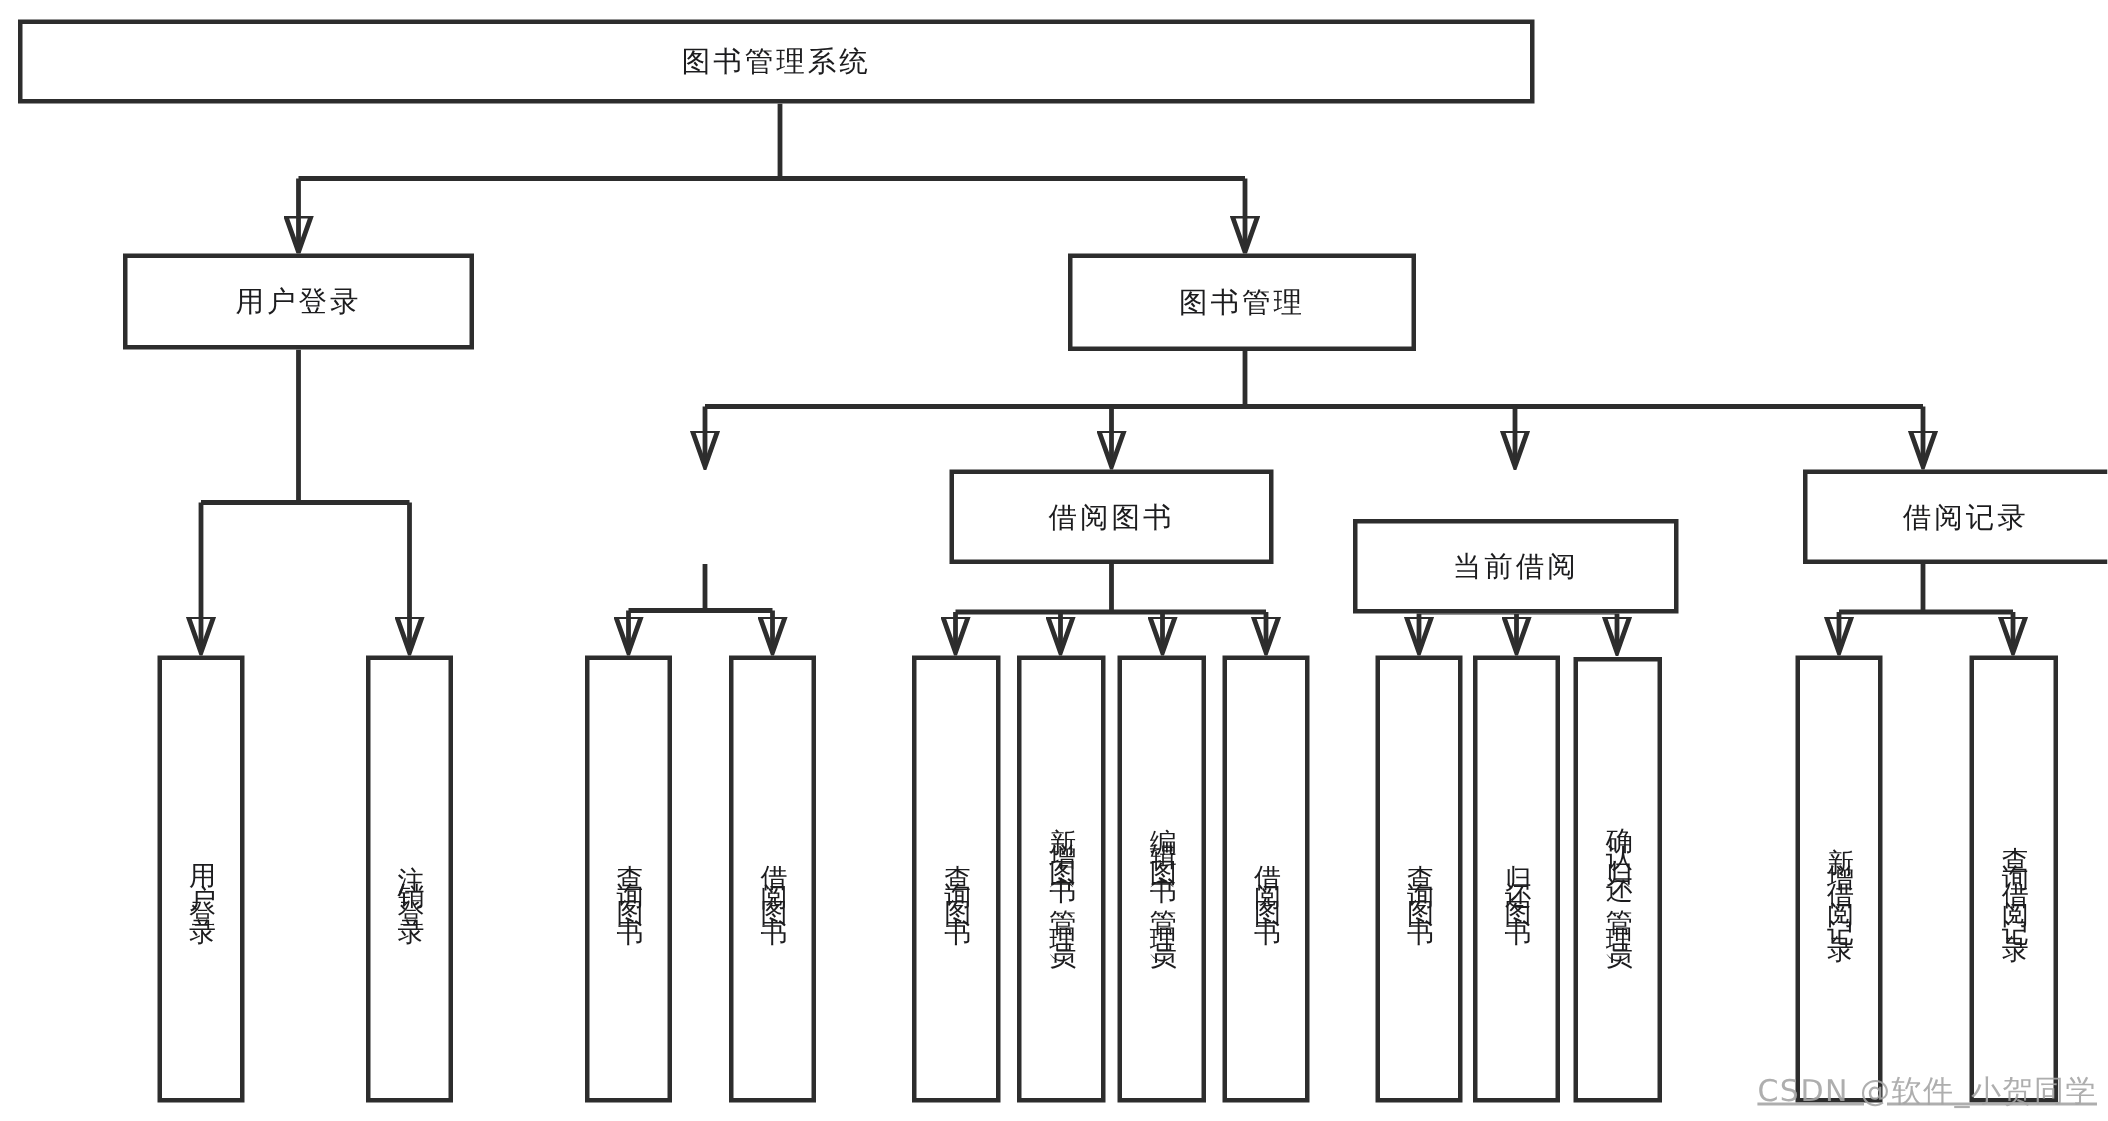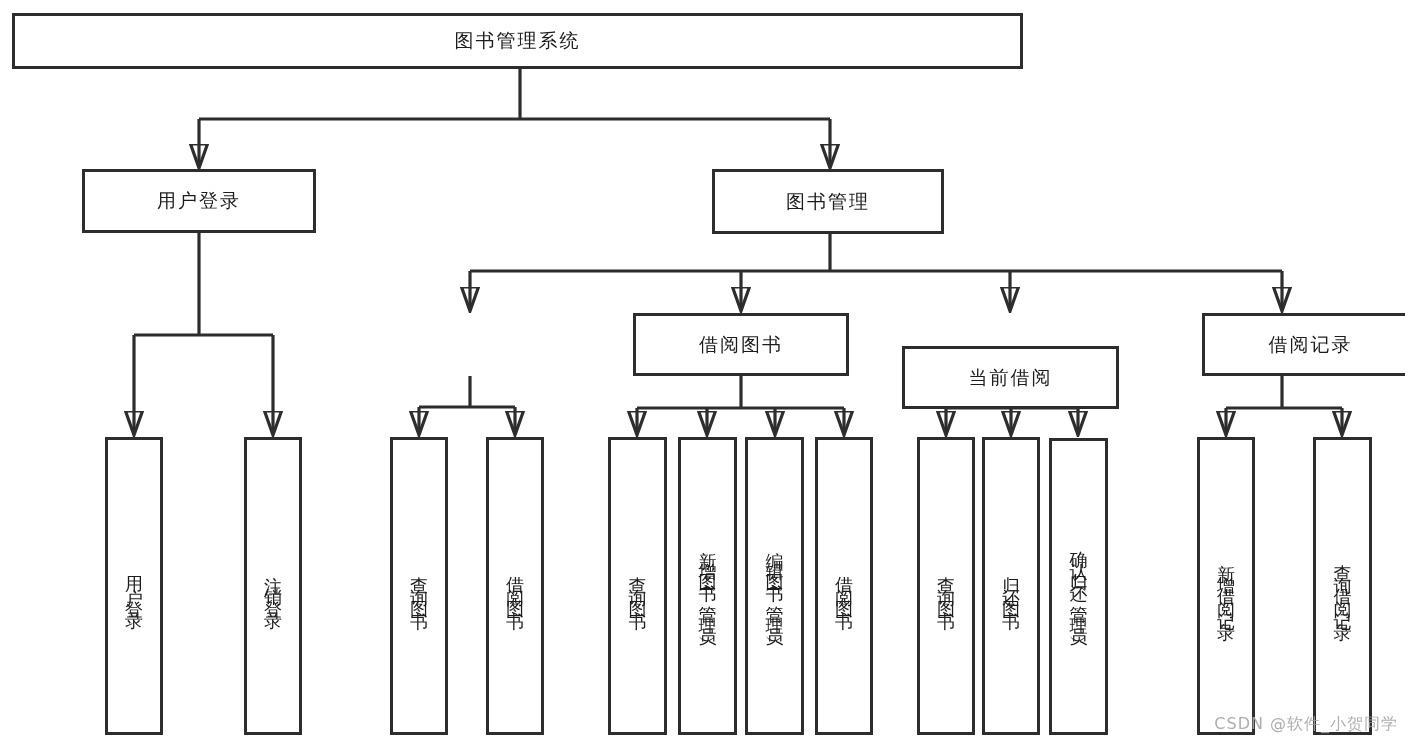--- a/index.html
+++ b/index.html
@@ -49,25 +49,26 @@
     line-height: 1;
     letter-spacing: 12px;
   }
   .leaf.tight .lbl {
     letter-spacing: 11px;
   }
   .watermark {
     position: absolute;
     right: 7px;
     top: 714px;
-    font-size: 16px;
+    font-size: 20px;
     letter-spacing: 1px;
     color: rgba(165, 165, 165, 0.9);
     z-index: 5;
     white-space: nowrap;
+    text-decoration: underline;
   }
 </style>
 </head>
 <body>
 
 <div class="stage">
 
   <svg class="edges" viewBox="0 0 1405 747" xmlns="http://www.w3.org/2000/svg">
     <defs>
       <marker id="arrow" markerUnits="userSpaceOnUse" markerWidth="26" markerHeight="20" refX="23" refY="10" orient="auto">

